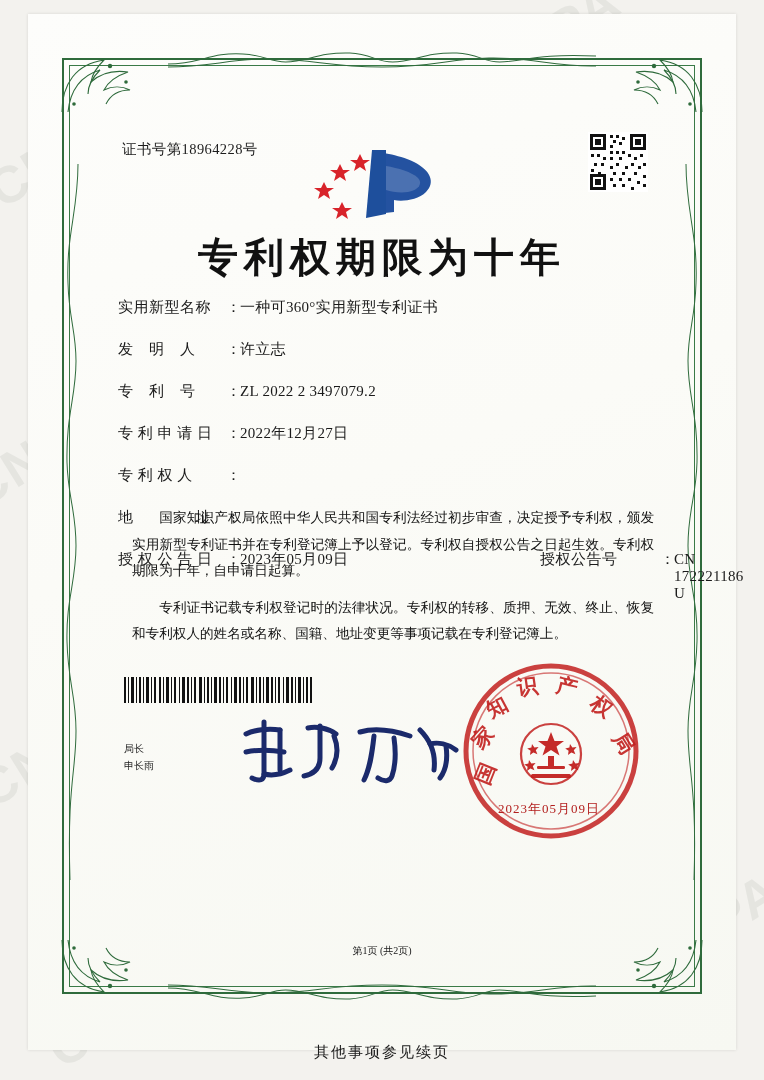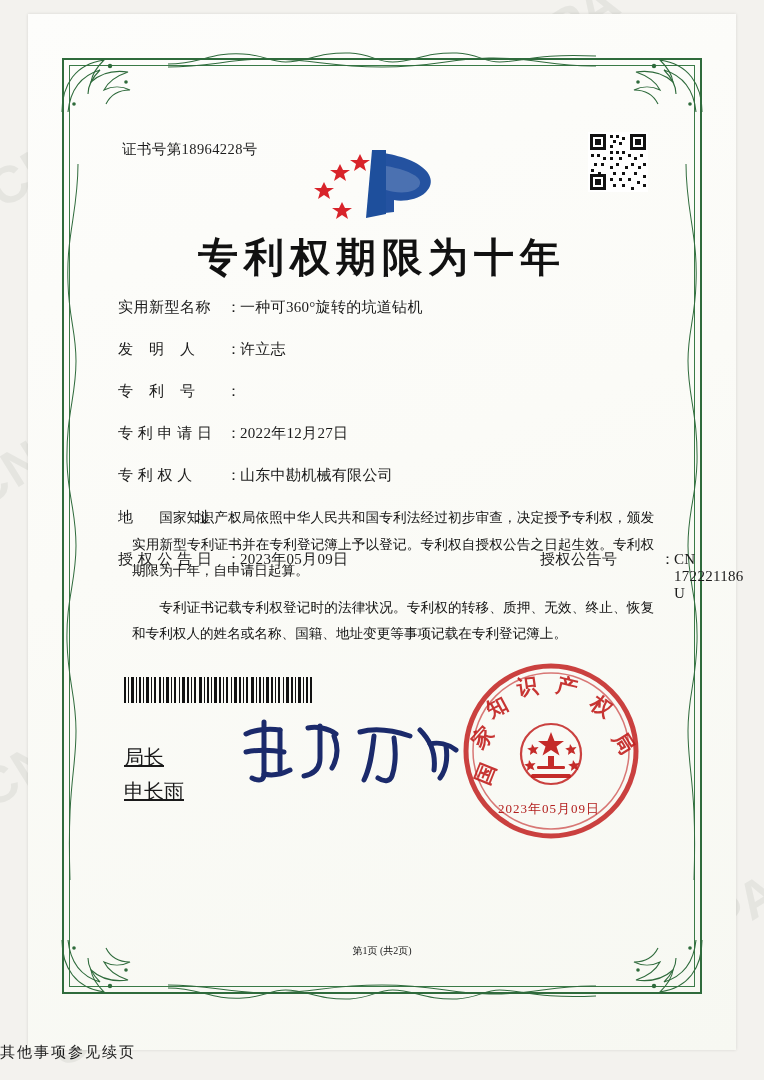--- a/index.html
+++ b/index.html
@@ -199,24 +199,23 @@
     width: 188px;
     height: 26px;
   }
   .barcode svg { display:block; width:100%; height:100%; }
 
   
   .sig-block {
     position: absolute;
     left: 30px;
     top: 640px;
-    font-size: 20px;
+    font-size: 10px;
     line-height: 1.7;
     color: #1a1a1a;
-    text-decoration: underline;
   }
   .sig-script {
     position: absolute;
     left: 140px;
     top: 612px;
     width: 250px;
     height: 80px;
   }
   .sig-script svg { display:block; }
 
@@ -248,21 +247,21 @@
     text-align: center;
     font-size: 10px;
     color: #1a1a1a;
   }
 
   .footer-note {
     position: absolute;
     left: 0;
     right: 0;
     bottom: 18px;
-    text-align: left;
+    text-align: center;
     font-size: 15px;
     letter-spacing: 2px;
     color: #1a1a1a;
     z-index: 4;
   }
 </style>
 </head>
 <body>
 
 <div class="watermark-layer">
@@ -421,44 +420,44 @@
       </svg>
     </div>
 
     <div class="title">专利权期限为十年</div>
 
     <div class="fields">
 
       <div class="field-row">
         <div class="field-label">实用新型名称</div>
         <div class="field-colon">：</div>
-        <div class="field-value">一种可360°旋转的坑道钻机</div>
+        <div class="field-value">一种可360°实用新型专利证书</div>
       </div>
 
       <div class="field-row">
         <div class="field-label">发　明　人</div>
         <div class="field-colon">：</div>
         <div class="field-value">许立志</div>
       </div>
 
       <div class="field-row">
         <div class="field-label">专　利　号</div>
         <div class="field-colon">：</div>
+        <div class="field-value">ZL 2022 2 3497079.2</div>
       </div>
 
       <div class="field-row">
         <div class="field-label">专 利 申 请 日</div>
         <div class="field-colon">：</div>
         <div class="field-value">2022年12月27日</div>
       </div>
 
       <div class="field-row">
         <div class="field-label">专 利 权 人</div>
         <div class="field-colon">：</div>
-        <div class="field-value">山东中勘机械有限公司</div>
       </div>
 
       <div class="field-row">
         <div class="field-label">地　　　　址</div>
         <div class="field-colon">：</div>
       </div>
 
       <div class="field-row">
         <div class="field-label">授 权 公 告 日</div>
         <div class="field-colon">：</div>

